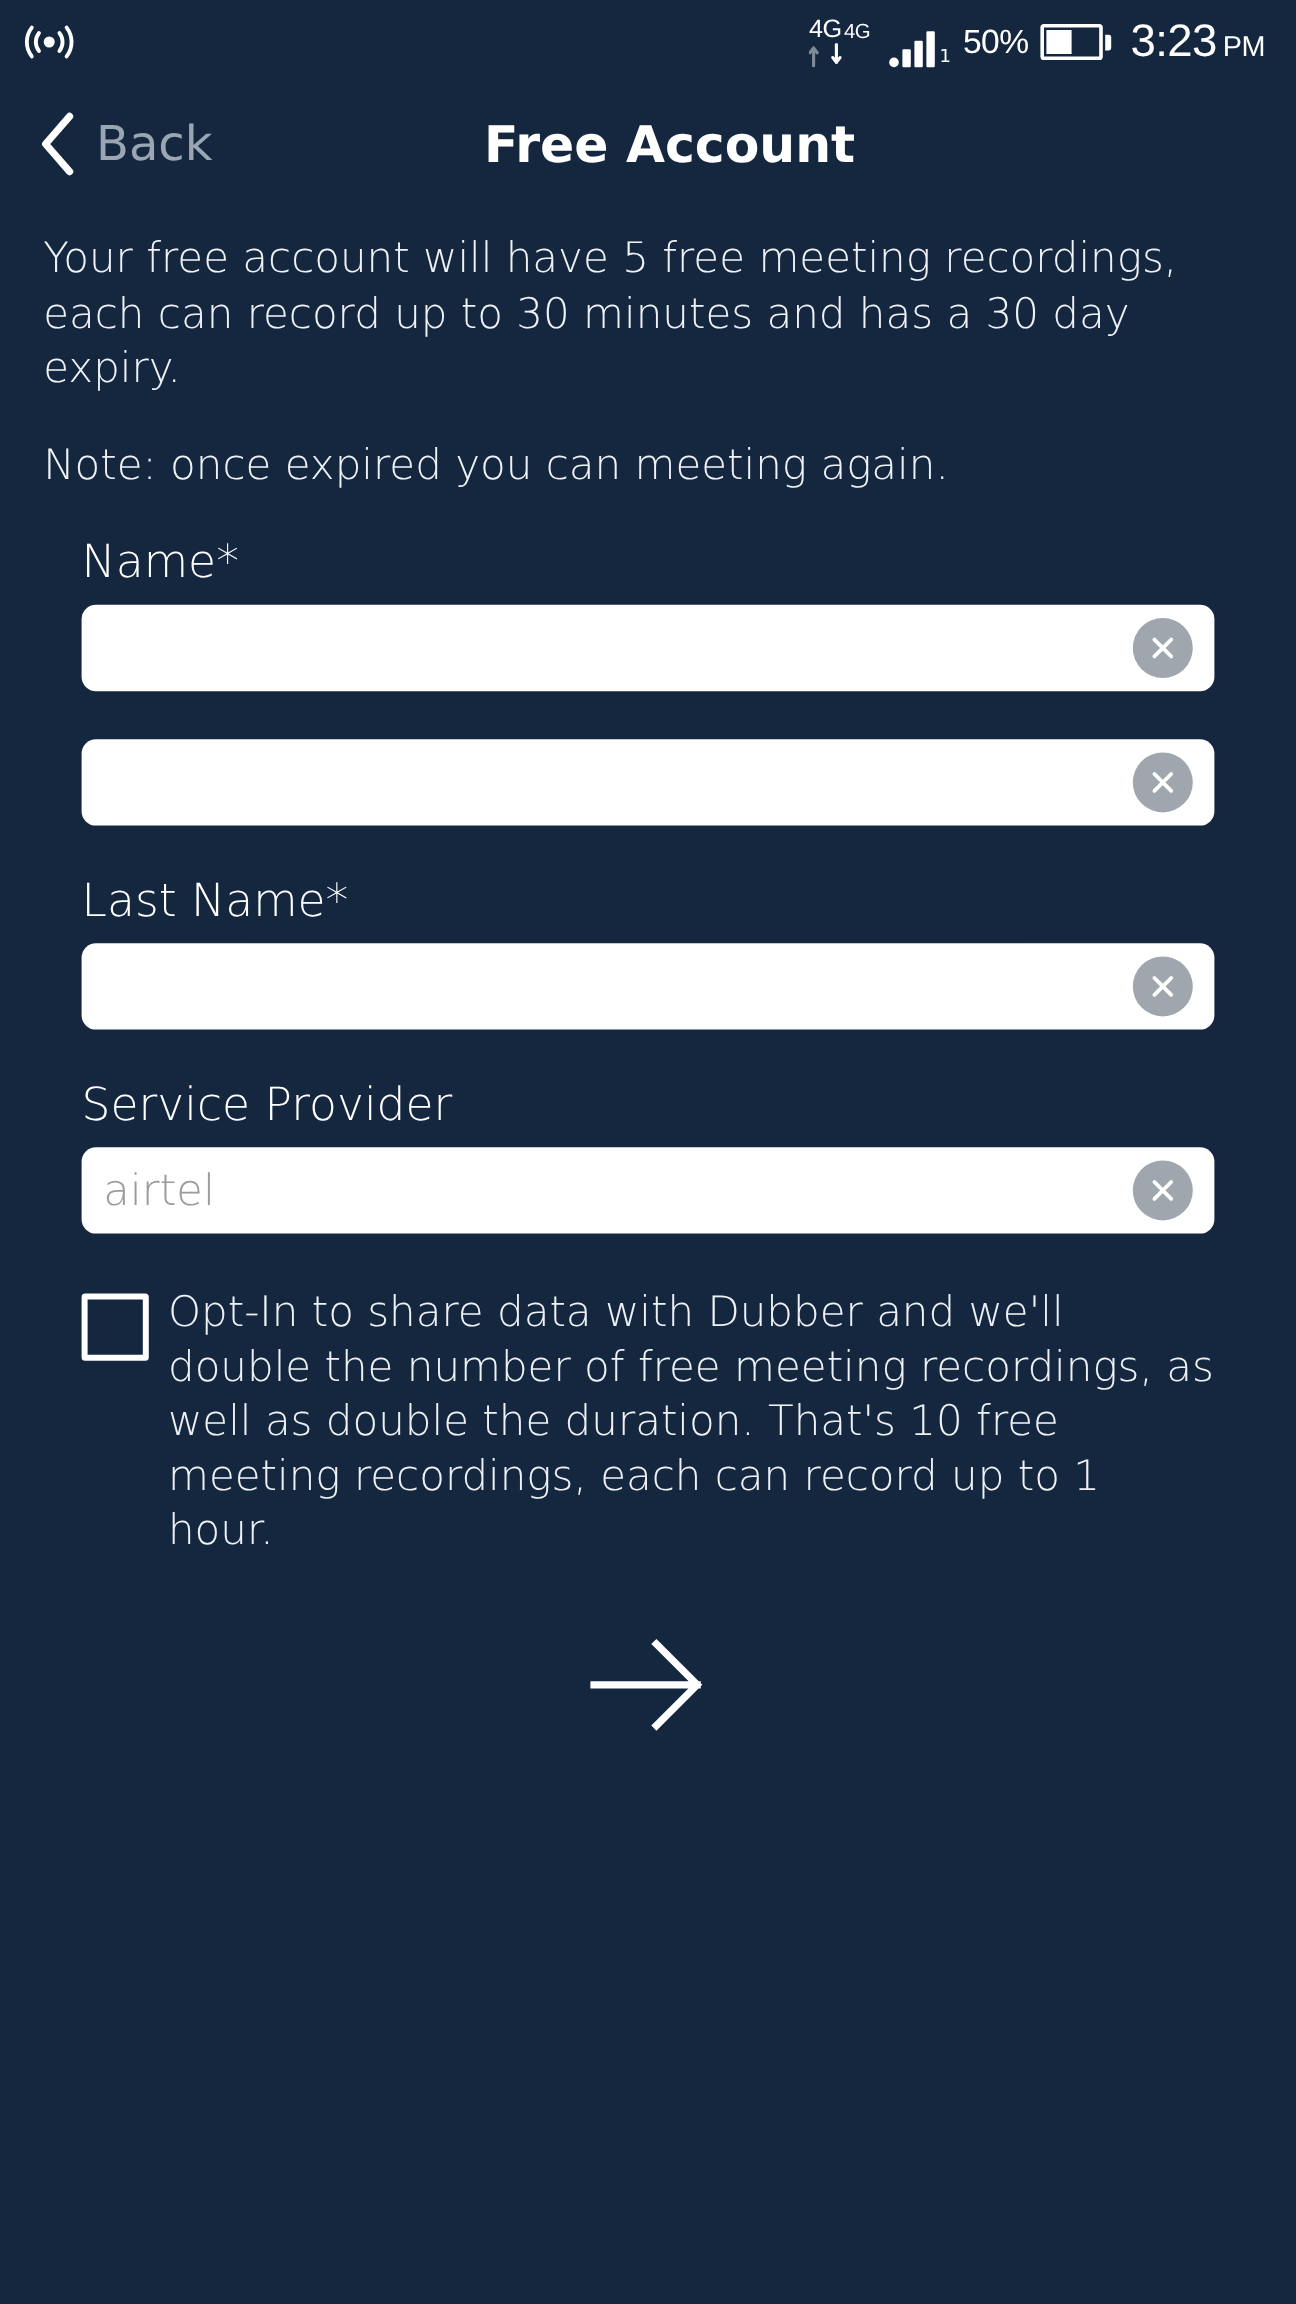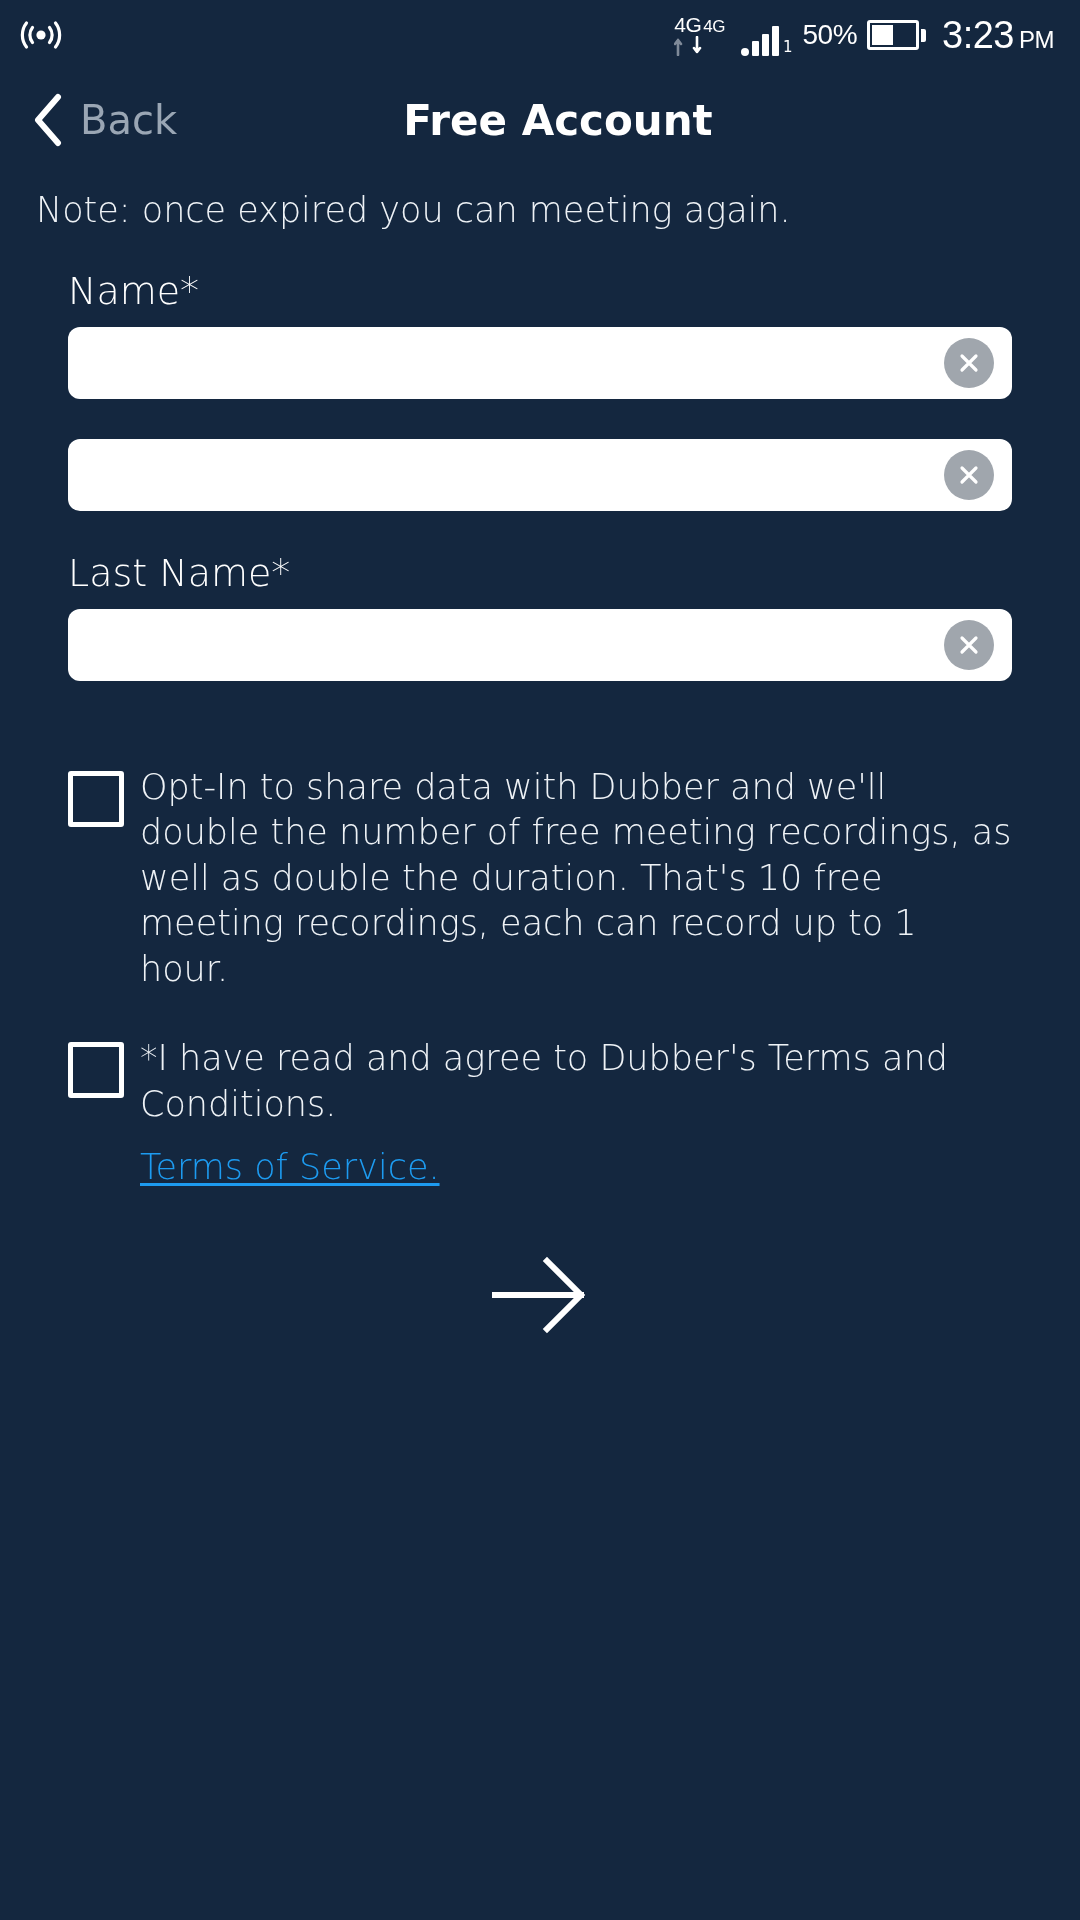--- a/index.html
+++ b/index.html
@@ -303,20 +303,21 @@
         <path d="M26 4 L6 27 L26 50" stroke="#ffffff" stroke-width="6" fill="none" stroke-linecap="round" stroke-linejoin="round"></path>
       </svg>
     </span>
     <span class="back-label">Back</span>
   </div>
   <div class="nav-title">Free Account</div>
 </div>
 
 <div class="content">
 
+  <p class="intro">Your free account will have 5 free meeting recordings, each can record up to 30 minutes and has a 30 day expiry.</p>
   <p class="note">Note: once expired you can meeting again.</p>
 
   <div class="form">
 
     <div class="field">
       <div class="field-label">Name*</div>
       <div class="input-wrap">
         <span class="input-value"></span>
         <span class="clear-btn">
           <svg width="30" height="30" viewBox="0 0 30 30">
@@ -348,34 +349,37 @@
         <span class="clear-btn">
           <svg width="30" height="30" viewBox="0 0 30 30">
             <path d="M8 8 L22 22 M22 8 L8 22" stroke="#ffffff" stroke-width="3.2" stroke-linecap="round"></path>
           </svg>
         </span>
       </div>
     </div>
 
     <div class="field-gap"></div>
 
+    <div class="field">
+      <div class="field-label">Service Provider</div>
+      <div class="input-wrap">
+        <span class="input-value">airtel</span>
+        <span class="clear-btn">
+          <svg width="30" height="30" viewBox="0 0 30 30">
+            <path d="M8 8 L22 22 M22 8 L8 22" stroke="#ffffff" stroke-width="3.2" stroke-linecap="round"></path>
+          </svg>
+        </span>
+      </div>
+    </div>
 
     <div class="check-row">
       <span class="checkbox"></span>
       <span class="check-text">Opt-In to share data with Dubber and we'll double the number of free meeting recordings, as well as double the duration. That's 10 free meeting recordings, each can record up to 1 hour.</span>
     </div>
 
-    <div class="check-row">
-      <span class="checkbox"></span>
-      <span class="check-text">
-        <span>*I have read and agree to Dubber's Terms and Conditions.</span>
-        <br>
-        <span class="tos-link">Terms of Service.</span>
-      </span>
-    </div>
 
     <div class="next-wrap">
       <span class="next-arrow">
         <svg width="110" height="84" viewBox="0 0 110 84">
           <path d="M10 42 L96 42 M62 8 L96 42 L62 76" stroke="#ffffff" stroke-width="6" fill="none" stroke-linecap="square" stroke-linejoin="miter"></path>
         </svg>
       </span>
     </div>
 
   </div>

